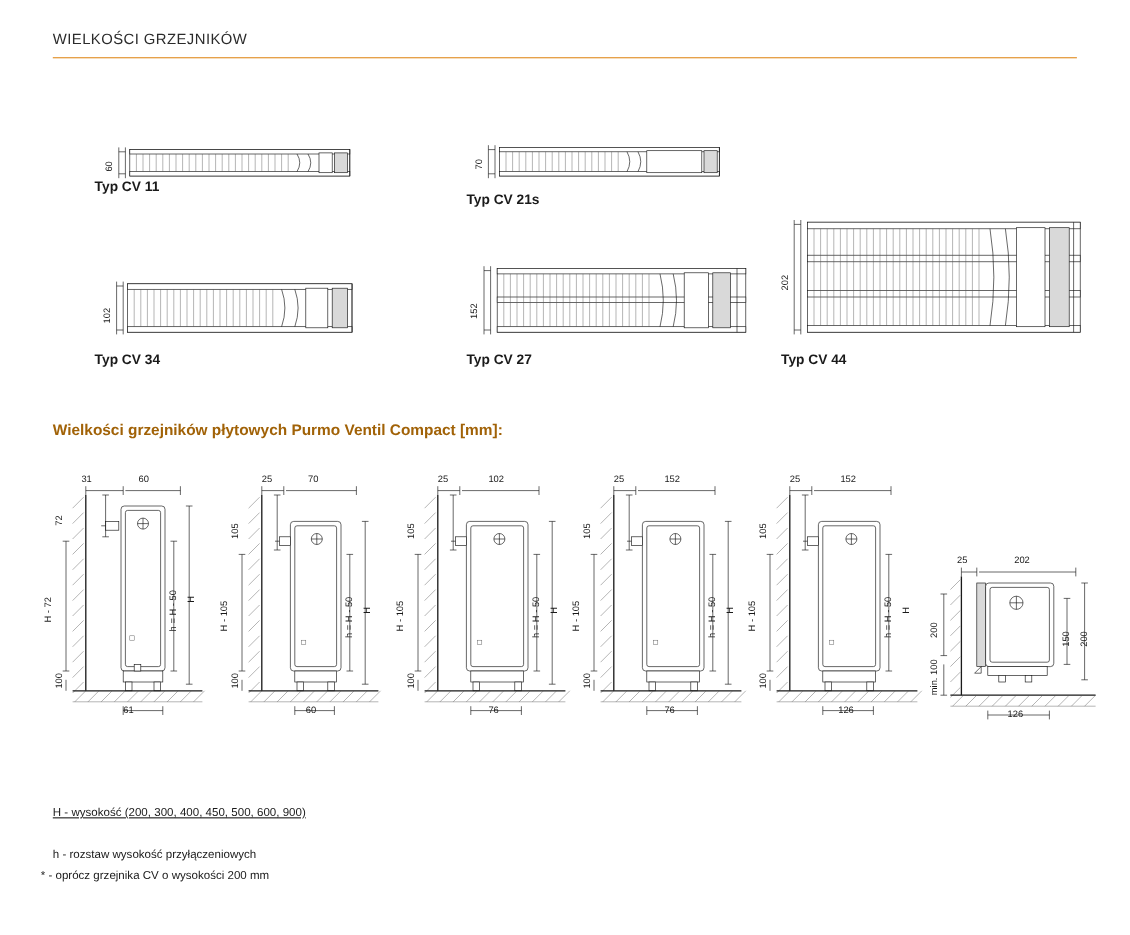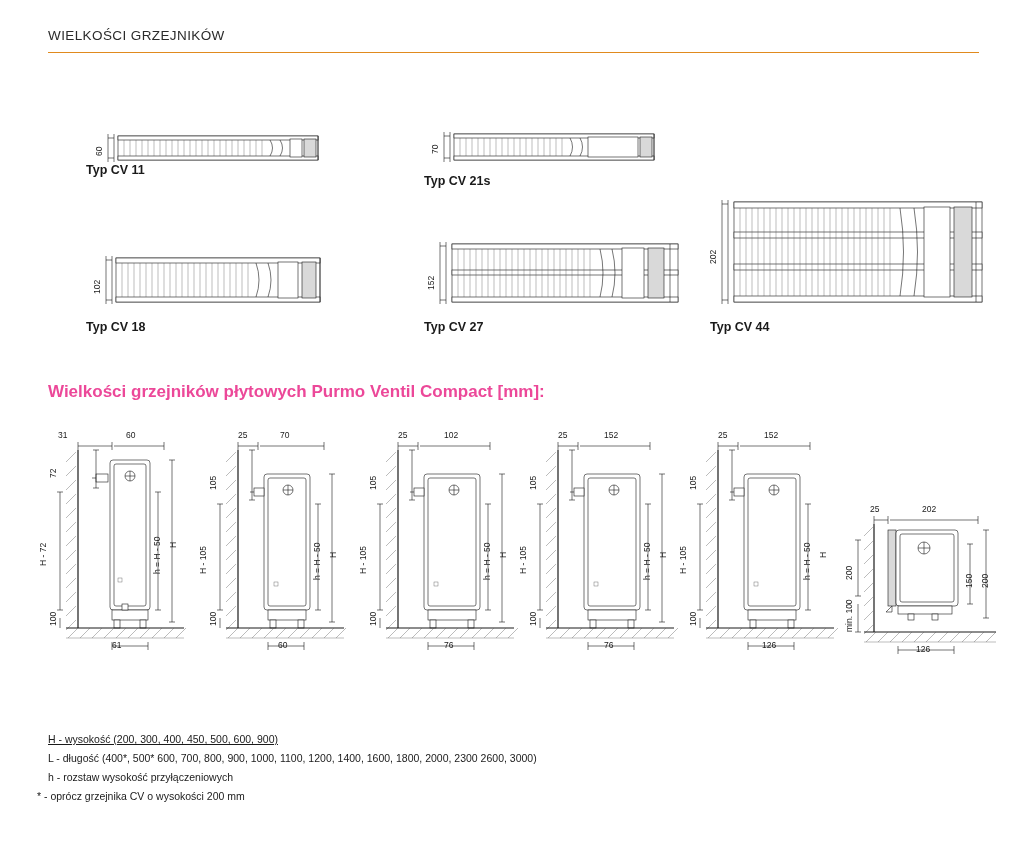--- a/index.html
+++ b/index.html
@@ -42,23 +42,23 @@
   }
   .typ-label {
     position: absolute;
     font-size: 12.5px;
     font-weight: bold;
     color: #1a1a1a;
     white-space: nowrap;
   }
   .section-title {
     position: absolute;
-    font-size: 17px;
+    font-size: 14px;
     font-weight: bold;
-    color: #ec4899;
+    color: #a16207;
     white-space: nowrap;
   }
   .note {
     position: absolute;
     font-size: 10.5px;
     color: #1a1a1a;
     white-space: nowrap;
   }
 
   
@@ -144,21 +144,21 @@
                  M110 11 v34 M116 11 v34 M122 11 v34 M128 11 v34 M134 11 v34 M140 11 v34
                  M146 11 v34 M152 11 v34 M158 11 v34 M164 11 v34"></path>
       </g>
       <path class="ln-thin" d="M172 11 q6 17 0 34 M184 11 q6 17 0 34"></path>
       <rect class="ln-thin fill-w" x="194" y="10" width="20" height="36"></rect>
       <rect class="ln-thin fill-g" x="218" y="10" width="14" height="36"></rect>
       <line class="ln-thin" x1="236" y1="6" x2="236" y2="50"></line>
     </svg>
     <div class="dim vert" style="left:8px; top:42px;">102</div>
   </div>
-  <div class="typ-label" style="left:86px; top:320px;">Typ CV 18</div>
+  <div class="typ-label" style="left:86px; top:320px;">Typ CV 34</div>
 
   <div class="fig" style="left:420px; top:238px;">
     <svg width="280" height="70" viewBox="0 0 280 70">
       <line class="ln-thin" x1="20" y1="4" x2="20" y2="66"></line>
       <line class="ln-thin" x1="26" y1="4" x2="26" y2="66"></line>
       <line class="ln-thin" x1="20" y1="8" x2="26" y2="8"></line>
       <line class="ln-thin" x1="20" y1="62" x2="26" y2="62"></line>
       <rect class="ln-thin fill-w" x="32" y="6" width="226" height="58"></rect>
       <rect class="ln-thin fill-w" x="32" y="6" width="226" height="5"></rect>
       <rect class="ln-thin fill-w" x="32" y="59" width="226" height="5"></rect>
@@ -260,21 +260,21 @@
       <line class="ln-thin" x1="103" y1="60" x2="109" y2="60"></line>
       <line class="ln-thin" x1="103" y1="178" x2="109" y2="178"></line>
       <line class="ln-thin" x1="120" y1="28" x2="120" y2="190"></line>
       <line class="ln-thin" x1="117" y1="28" x2="123" y2="28"></line>
       <line class="ln-thin" x1="117" y1="190" x2="123" y2="190"></line>
 
       <line class="ln-thin" x1="60" y1="214" x2="96" y2="214"></line>
       <line class="ln-thin" x1="60" y1="210" x2="60" y2="218"></line>
       <line class="ln-thin" x1="96" y1="210" x2="96" y2="218"></line>
     </svg>
-    <div class="dim" style="left:6px; top:-2px;">31</div>
+    <div class="dim" style="left:22px; top:-2px;">31</div>
     <div class="dim" style="left:74px; top:-2px;">60</div>
     <div class="dim vert" style="left:-4px; top:46px;">72</div>
     <div class="dim vert" style="left:-14px; top:134px;">H - 72</div>
     <div class="dim vert" style="left:100px; top:142px;">h = H - 50</div>
     <div class="dim vert" style="left:116px; top:116px;">H</div>
     <div class="dim vert" style="left:-4px; top:194px;">100</div>
     <div class="dim" style="left:60px; top:208px;">61</div>
   </div>
 
   <div class="fig" style="left:212px; top:432px;">
@@ -566,17 +566,16 @@
     <div class="dim" style="left:34px; top:4px;">25</div>
     <div class="dim" style="left:86px; top:4px;">202</div>
     <div class="dim vert" style="left:8px; top:80px;">200</div>
     <div class="dim vert" style="left:8px; top:132px;">min. 100</div>
     <div class="dim vert" style="left:128px; top:88px;">150</div>
     <div class="dim vert" style="left:144px; top:88px;">200</div>
     <div class="dim" style="left:80px; top:144px;">126</div>
   </div>
 
   <div class="note" style="left:48px; top:733px;text-decoration:underline;">H - wysokość (200, 300, 400, 450, 500, 600, 900)</div>
-  <div class="note" style="left:48px; top:752px;">L - długość (400*, 500* 600, 700, 800, 900, 1000, 1100, 1200, 1400, 1600, 1800, 2000, 2300  2600, 3000)</div>
   <div class="note" style="left:48px; top:771px;">h - rozstaw wysokość przyłączeniowych</div>
   <div class="note" style="left:37px; top:790px;">* - oprócz grzejnika CV o wysokości 200 mm</div>
 
 </div>
 
 </body></html>

